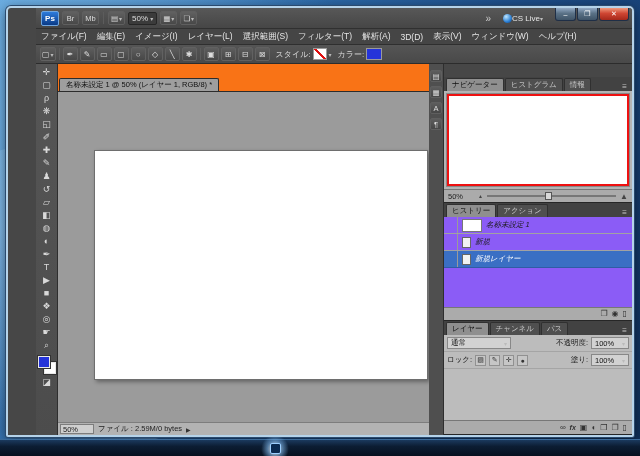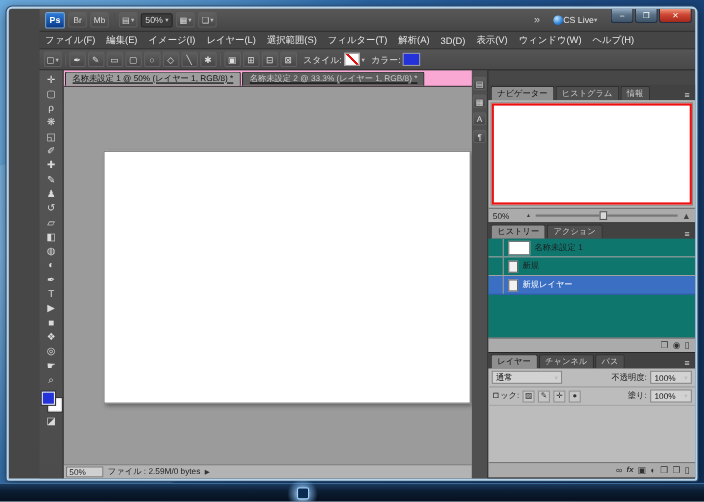--- a/index.html
+++ b/index.html
@@ -74,22 +74,22 @@
   .tool { width:18px; height:13px; display:flex; align-items:center; justify-content:center;
     color:#d9d9d9; font-size:9px; line-height:1; }
   .swatches { position:relative; width:18px; height:18px; margin:4px 0 2px; flex:none; }
   .fg-swatch { position:absolute; left:0; top:0; width:12px; height:12px; background:#2433D9;
     border:1px solid #e8e8e8; box-shadow:0 0 0 1px #333; z-index:2; }
   .bg-swatch { position:absolute; right:0; bottom:0; width:12px; height:12px; background:#fff;
     border:1px solid #e8e8e8; box-shadow:0 0 0 1px #333; }
 
   
   .center { flex:1; display:flex; flex-direction:column; min-width:0; }
-  .tabbar { height:15px; flex:none; background:#f9a8d4; display:flex; align-items:flex-end; gap:1px;
-    padding:1px 1px 0; border-bottom:1px solid #2c2c2c;text-decoration:underline; }
+  .tabbar { height:28px; flex:none; background:#f97316; display:flex; align-items:flex-end; gap:1px;
+    padding:1px 1px 0; border-bottom:1px solid #2c2c2c; }
   .doc-tab { max-width:49%; padding:1px 6px; font-size:7.5px; white-space:nowrap; overflow:hidden;
     background:#5d5d5d; color:#c9c9c9; border:1px solid #2c2c2c; border-bottom:none; border-radius:2px 2px 0 0; }
   .doc-tab.active { background:#9e9e9e; color:#111; }
   .canvas-area { flex:1; position:relative; background:#9b9b9b; overflow:hidden; }
   .document { position:absolute; left:36px; top:58px; width:334px; height:230px; background:#fff;
     border:1px solid #6e6e6e; box-shadow:2px 2px 4px rgba(0,0,0,.35); }
   .statusbar { height:13px; flex:none; display:flex; align-items:center; gap:4px; background:#b3b3b3;
     border-top:1px solid #7d7d7d; padding:0 2px; color:#222; }
   .status-zoom { width:34px; height:10px; background:#cfcfcf; border:1px solid #7d7d7d; font-size:7.5px;
     display:flex; align-items:center; padding-left:2px; }
@@ -122,21 +122,21 @@
   .nav-footer { height:13px; flex:none; background:#ababab; border-top:1px solid #777;
     display:flex; align-items:center; gap:4px; padding:0 4px; color:#222; }
   .nav-zoom { font-size:7.5px; width:26px; }
   .nav-mtn-s { font-size:5px; color:#444; }
   .nav-mtn-l { font-size:8px; color:#444; }
   .nav-track { flex:1; height:2px; background:#777; position:relative; }
   .nav-thumb { position:absolute; left:45%; top:-3px; width:7px; height:8px; background:#d8d8d8; border:1px solid #555; }
 
   
   .hist-group { height:118px; flex:none; }
-  .hist-list { flex:1; background:#0f766e; overflow:hidden; }
+  .hist-list { flex:1; background:#8b5cf6; overflow:hidden;font-style:italic; }
   .hist-row { height:17px; display:flex; align-items:center; gap:4px; border-bottom:1px solid #a2a2a2;
     color:#1c1c1c; font-size:7.5px; }
   .hist-row.selected { background:#3A6FC4; color:#fff; border-bottom-color:#2f5ca6; }
   .hist-src { width:14px; align-self:stretch; border-right:1px solid #9a9a9a; flex:none; }
   .hist-thumb { width:20px; height:13px; background:#fff; border:1px solid #777; flex:none; }
   .hist-icon { width:9px; height:11px; background:#f2f2f2; border:1px solid #666; flex:none; }
 
   
   .layers-group { flex:1; min-height:0; }
   .layers-ctrl { background:#bcbcbc; padding:2px 3px; display:flex; align-items:center; gap:3px;
@@ -279,23 +279,20 @@
           <div class="bg-swatch"></div>
         </div>
         <div class="tool">◪</div>
       </div>
 
       <div class="center">
         <div class="tabbar">
           <div class="doc-tab active">
             <span>名称未設定 1 @ 50% (レイヤー 1, RGB/8) *</span>
           </div>
-          <div class="doc-tab">
-            <span>名称未設定 2 @ 33.3% (レイヤー 1, RGB/8) *</span>
-          </div>
         </div>
         <div class="canvas-area">
           <div class="document"></div>
         </div>
         <div class="statusbar">
           <div class="status-zoom">50%</div>
           <span class="status-info">ファイル : 2.59M/0 bytes</span>
           <span class="status-arrow">▶</span>
         </div>
       </div>

